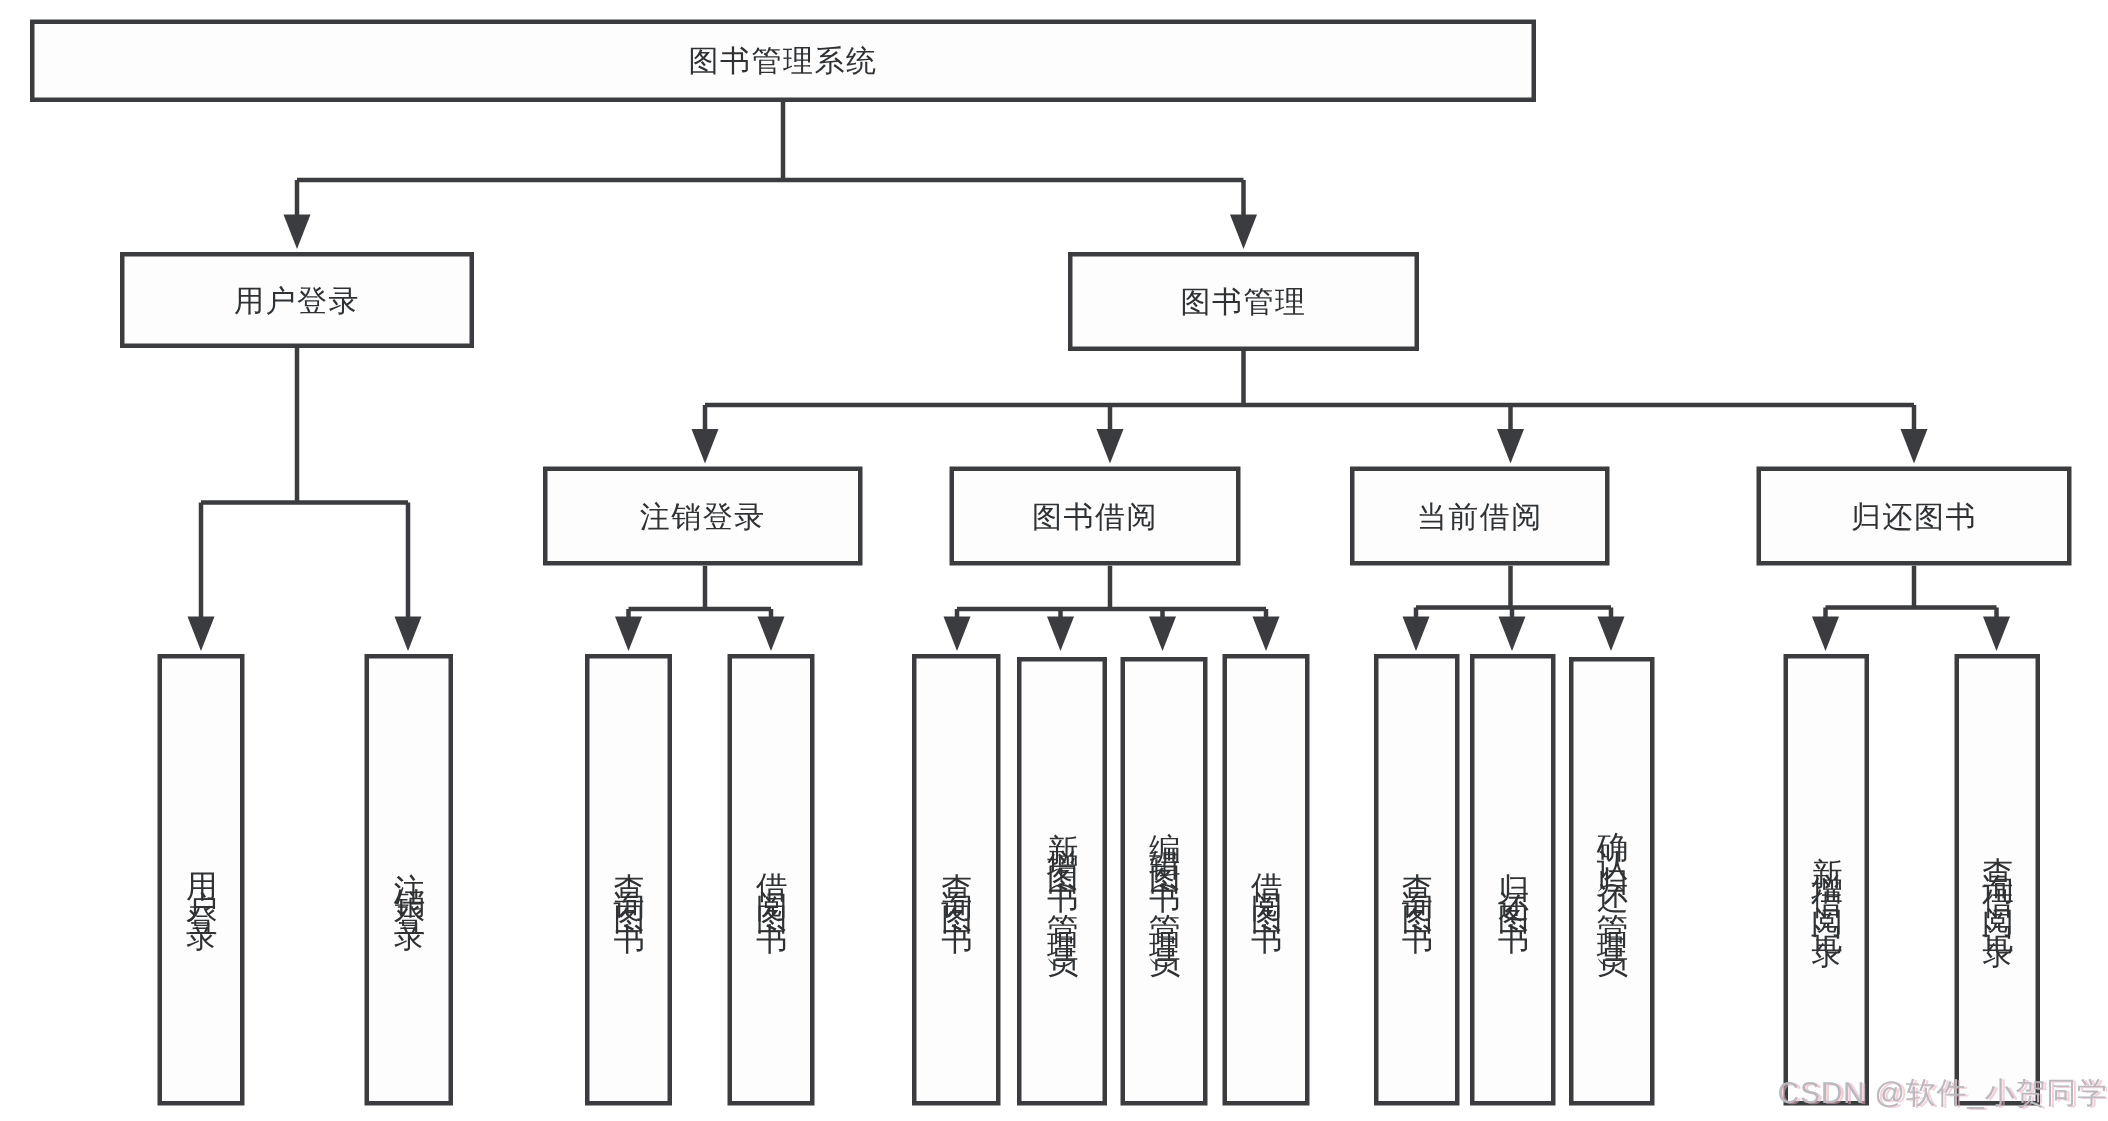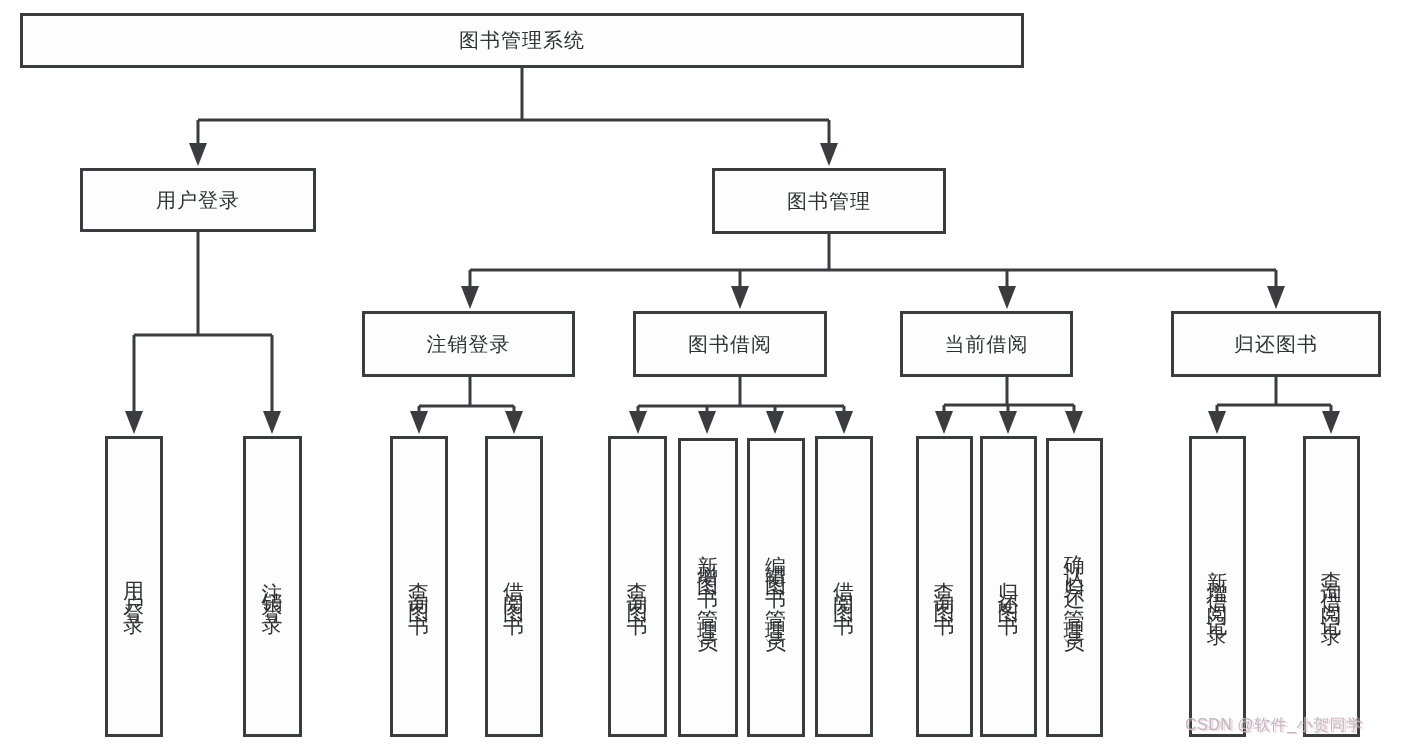--- a/index.html
+++ b/index.html
@@ -11,21 +11,21 @@
   .node{
     position:absolute;box-sizing:border-box;border:3px solid #3a3c3f;background:#fdfdfd;
     display:flex;align-items:center;justify-content:center;
   }
   .hbox .lbl{font-size:20px;letter-spacing:1px;white-space:nowrap;}
   .vbox .lbl{
     writing-mode:vertical-rl;text-orientation:mixed;
     font-size:21px;letter-spacing:11px;line-height:1;white-space:nowrap;
   }
   .watermark{
-    position:absolute;left:1185px;top:715px;font-size:16px;letter-spacing:0.5px;
+    position:absolute;left:1185px;top:715px;font-size:20px;letter-spacing:0.5px;
     color:#b7bac0;text-shadow:2px 1px 0 rgba(242,170,185,0.55);white-space:nowrap;
   }
 </style>
 </head>
 <body>
 
 <div class="canvas">
 
   <svg class="wires" width="1405" height="747" viewBox="0 0 1405 747" fill="none" stroke="#3a3c3f" stroke-width="3">
 

